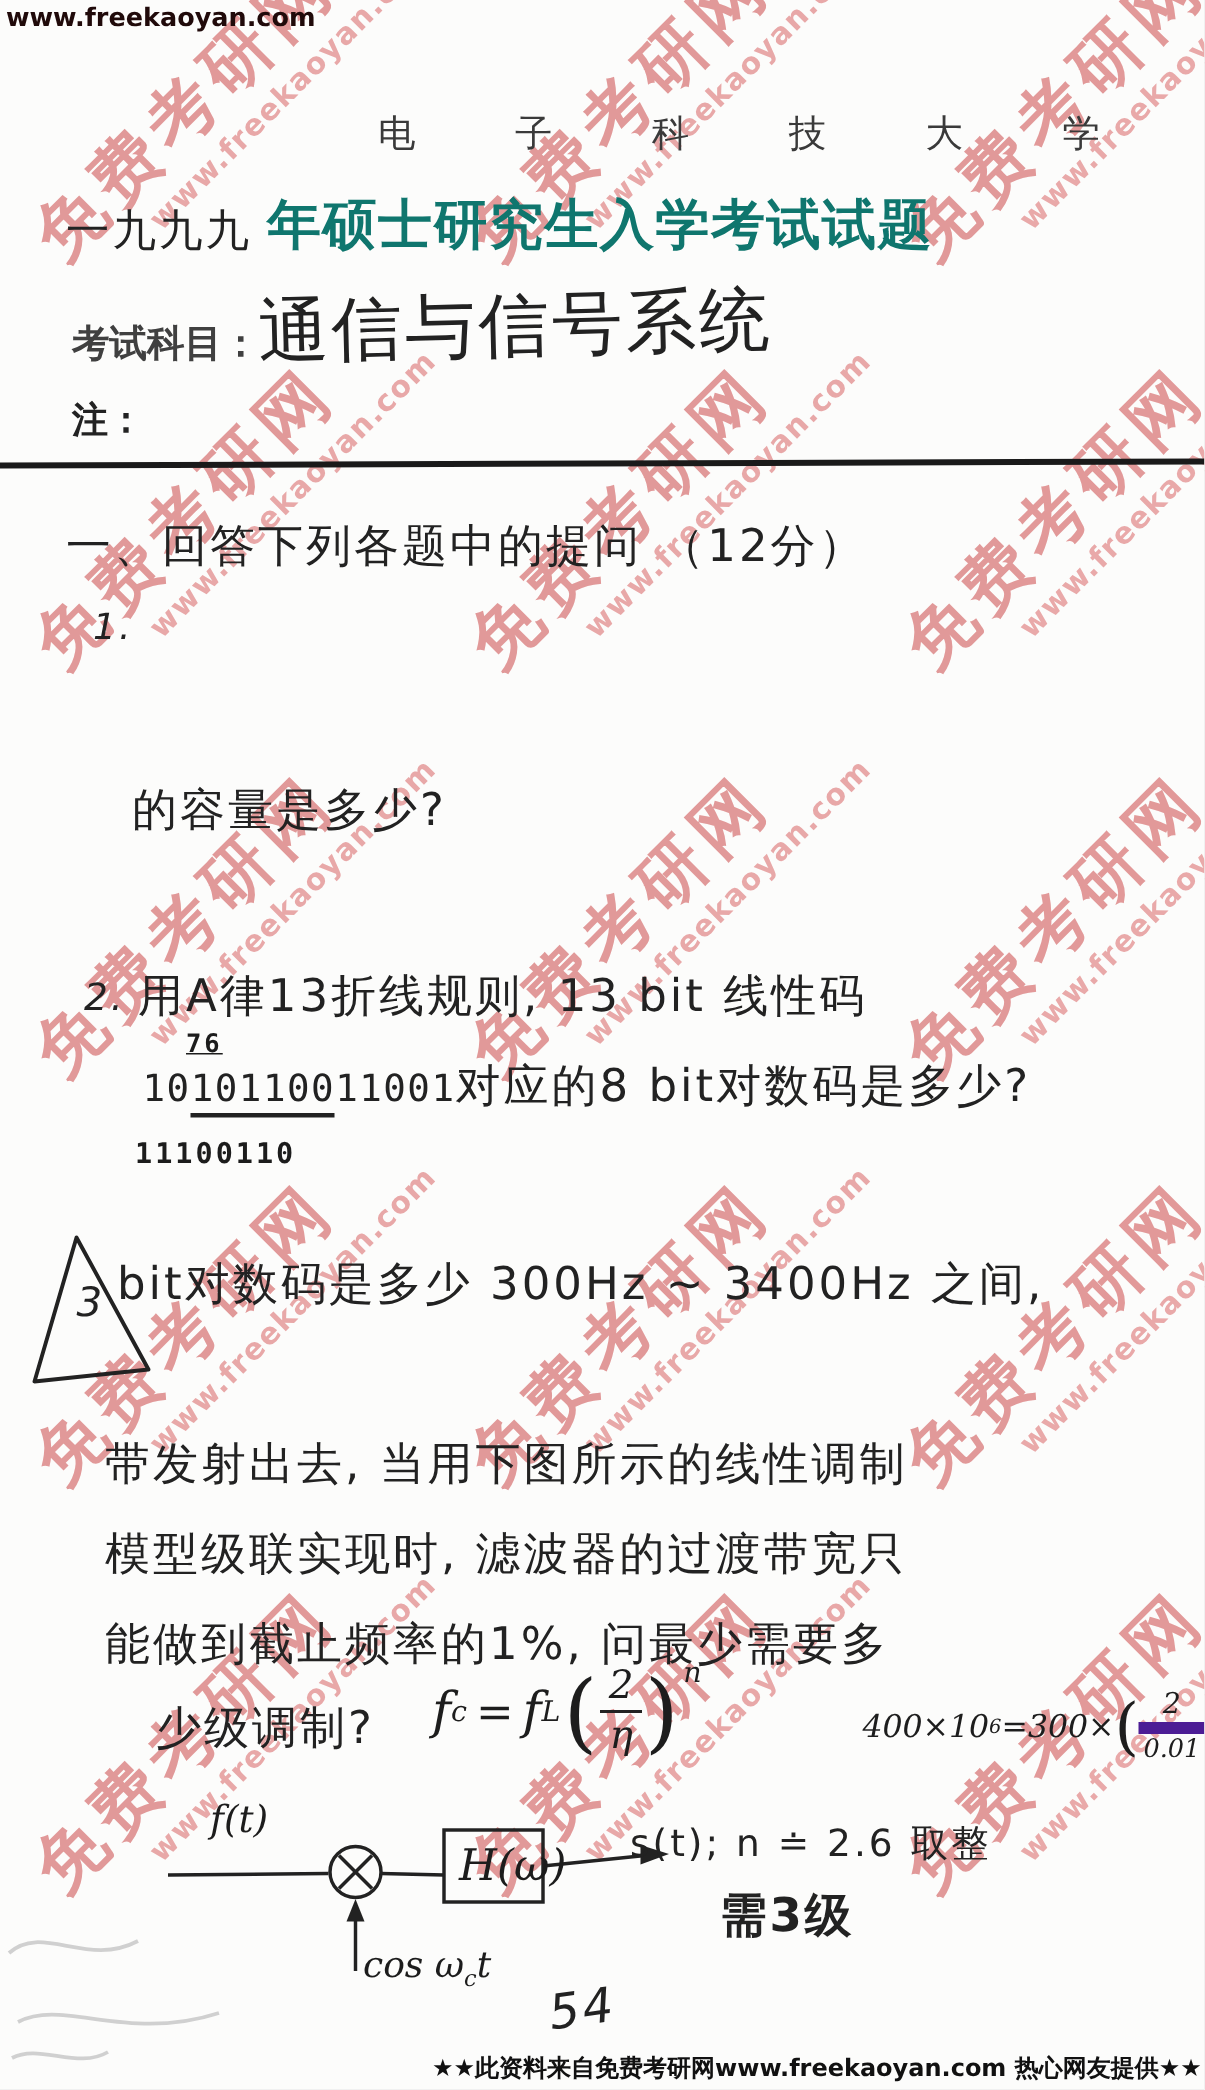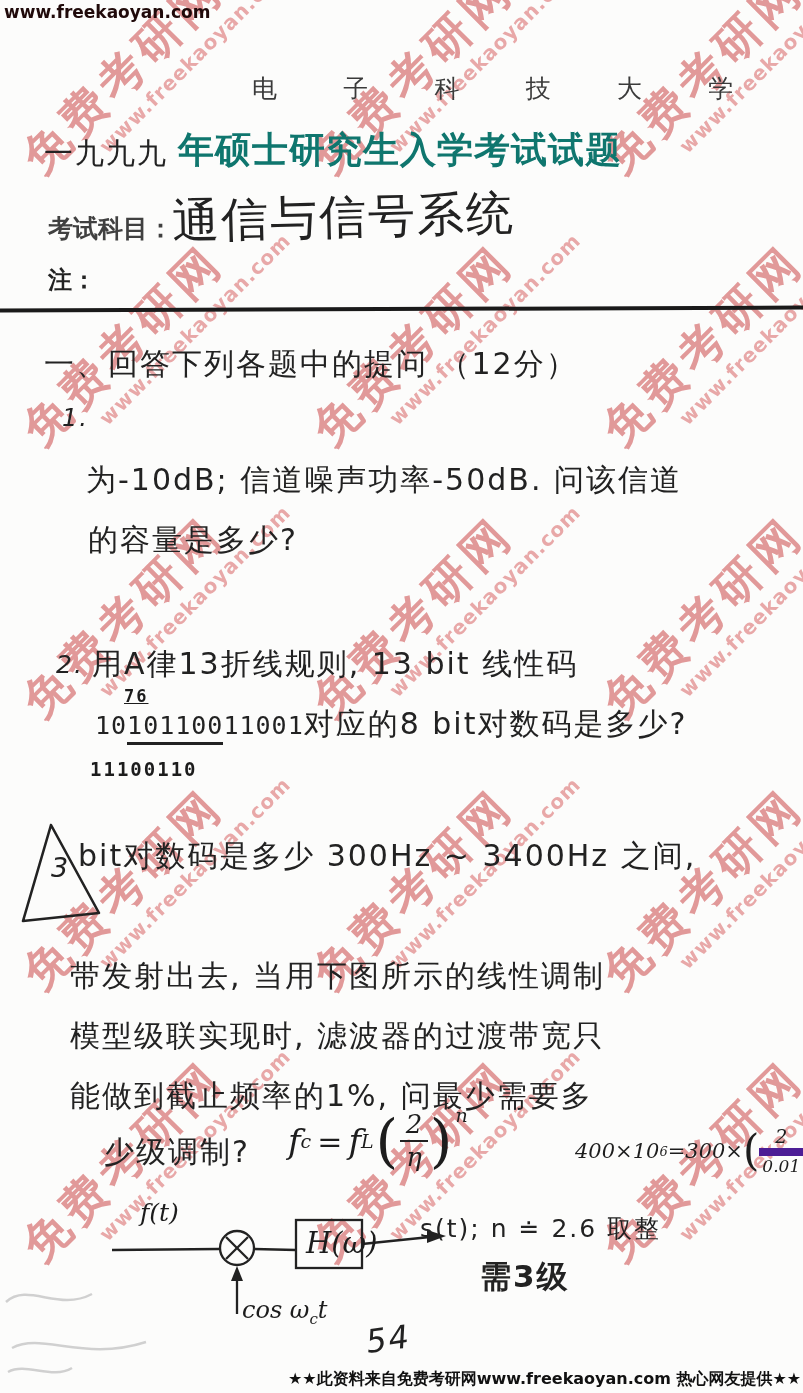--- a/index.html
+++ b/index.html
@@ -145,21 +145,20 @@
     <div class="abs year-hw hw">一九九九</div>
     <div class="abs title-print">年硕士研究生入学考试试题</div>
     <div class="abs subject-label">考试科目：</div>
     <div class="abs subject-hw hw">通信与信号系统</div>
     <div class="abs note-label">注：</div>
     <div class="abs rule"></div>
 
     <div class="abs sec-head hw">一、回答下列各题中的提问 （12分）</div>
 
     <div class="abs q1-num hw">1.</div>
-    <div class="abs q1-l1 hw">为-10dB; 信道噪声功率-50dB. 问该信道</div>
     <div class="abs q1-l2 hw">的容量是多少?</div>
 
     <div class="abs q2-num hw">2.</div>
     <div class="abs q2-intro hw">用A律13折线规则, 13 bit 线性码</div>
     <div class="abs q2-sup">76</div>
     <div class="abs q2-codeline hw">
       <span class="code"><span>10</span><span class="code-u">101100</span><span>11001</span></span><span>对应的8 bit对数码是多少?</span>
     </div>
     <div class="abs q2-answer">11100110</div>
 

